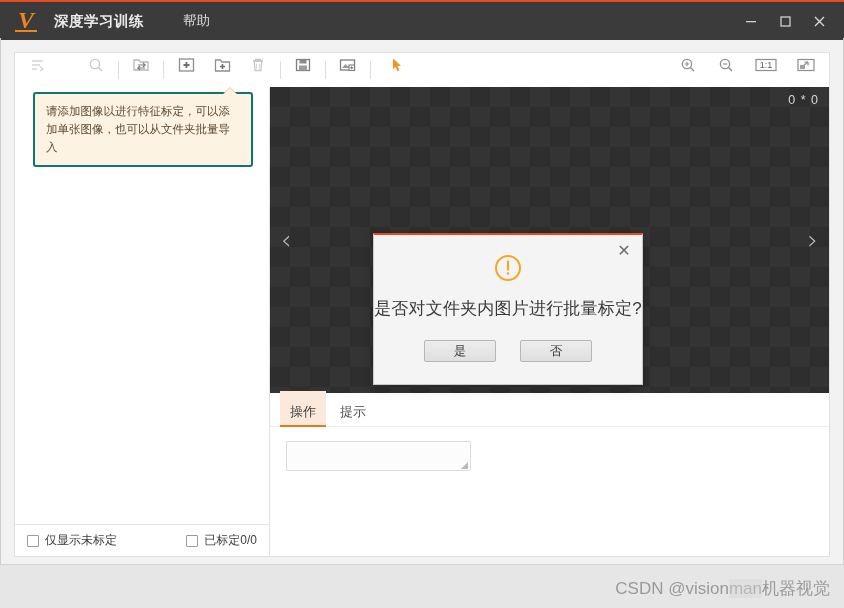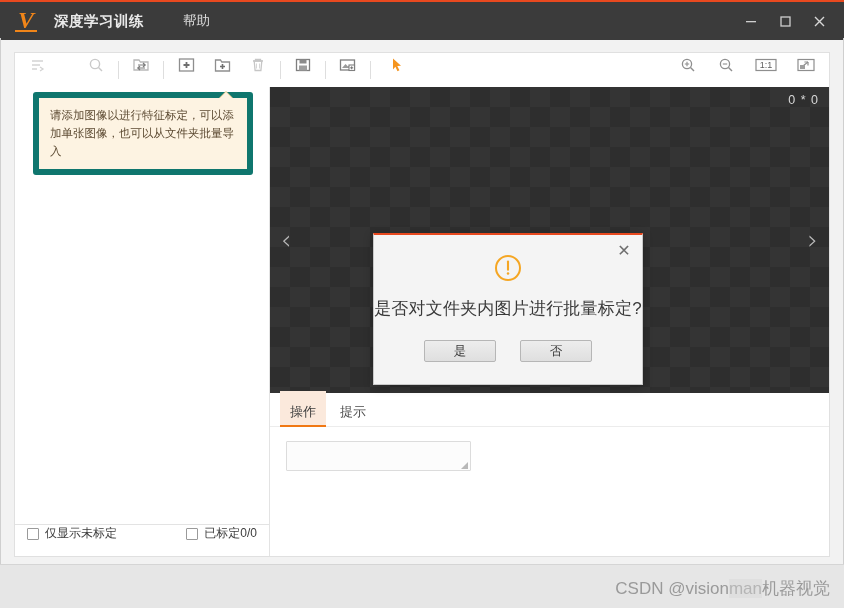--- a/index.html
+++ b/index.html
@@ -85,21 +85,21 @@
   .right-panel {
     flex: 1; height: 100%;
     display: flex; flex-direction: column;
     background: #ffffff;
   }
 
   
   .tooltip {
     position: absolute; left: 18px; top: 5px; width: 220px;
     background: #fdf3e2;
-    border: 6px solid #0f766e;
+    border: 2px solid #0f766e;
     border-radius: 3px;
     padding: 9px 11px;
     font-size: 11.5px; color: #5c4a32; line-height: 1.55;
   }
   .tooltip-arrow, .tooltip-arrow-inner {
     position: absolute; width: 0; height: 0;
   }
   .tooltip-arrow {
     right: 14px; top: -7px;
     border-left: 7px solid transparent; border-right: 7px solid transparent;
@@ -108,21 +108,21 @@
   .tooltip-arrow-inner {
     right: 15px; top: -6px;
     border-left: 6px solid transparent; border-right: 6px solid transparent;
     border-bottom: 6px solid #fdf3e2;
   }
 
   
   .left-footer {
     position: absolute; left: 0; bottom: 0; width: 100%; height: 32px;
     border-top: 1px solid #e3e3e3;
-    display: flex; align-items: flex-start; padding: 0 12px;
+    display: flex; align-items: center; padding: 0 12px;
     background: #ffffff;
   }
   .chk-wrap { display: flex; align-items: center; font-size: 12px; color: #3d3d3d; }
   .chk-box {
     width: 12px; height: 12px; border: 1px solid #9a9a9a;
     background: #fff; margin-right: 6px; border-radius: 1px;
   }
   .chk-gap { flex: 1; }
 
   

